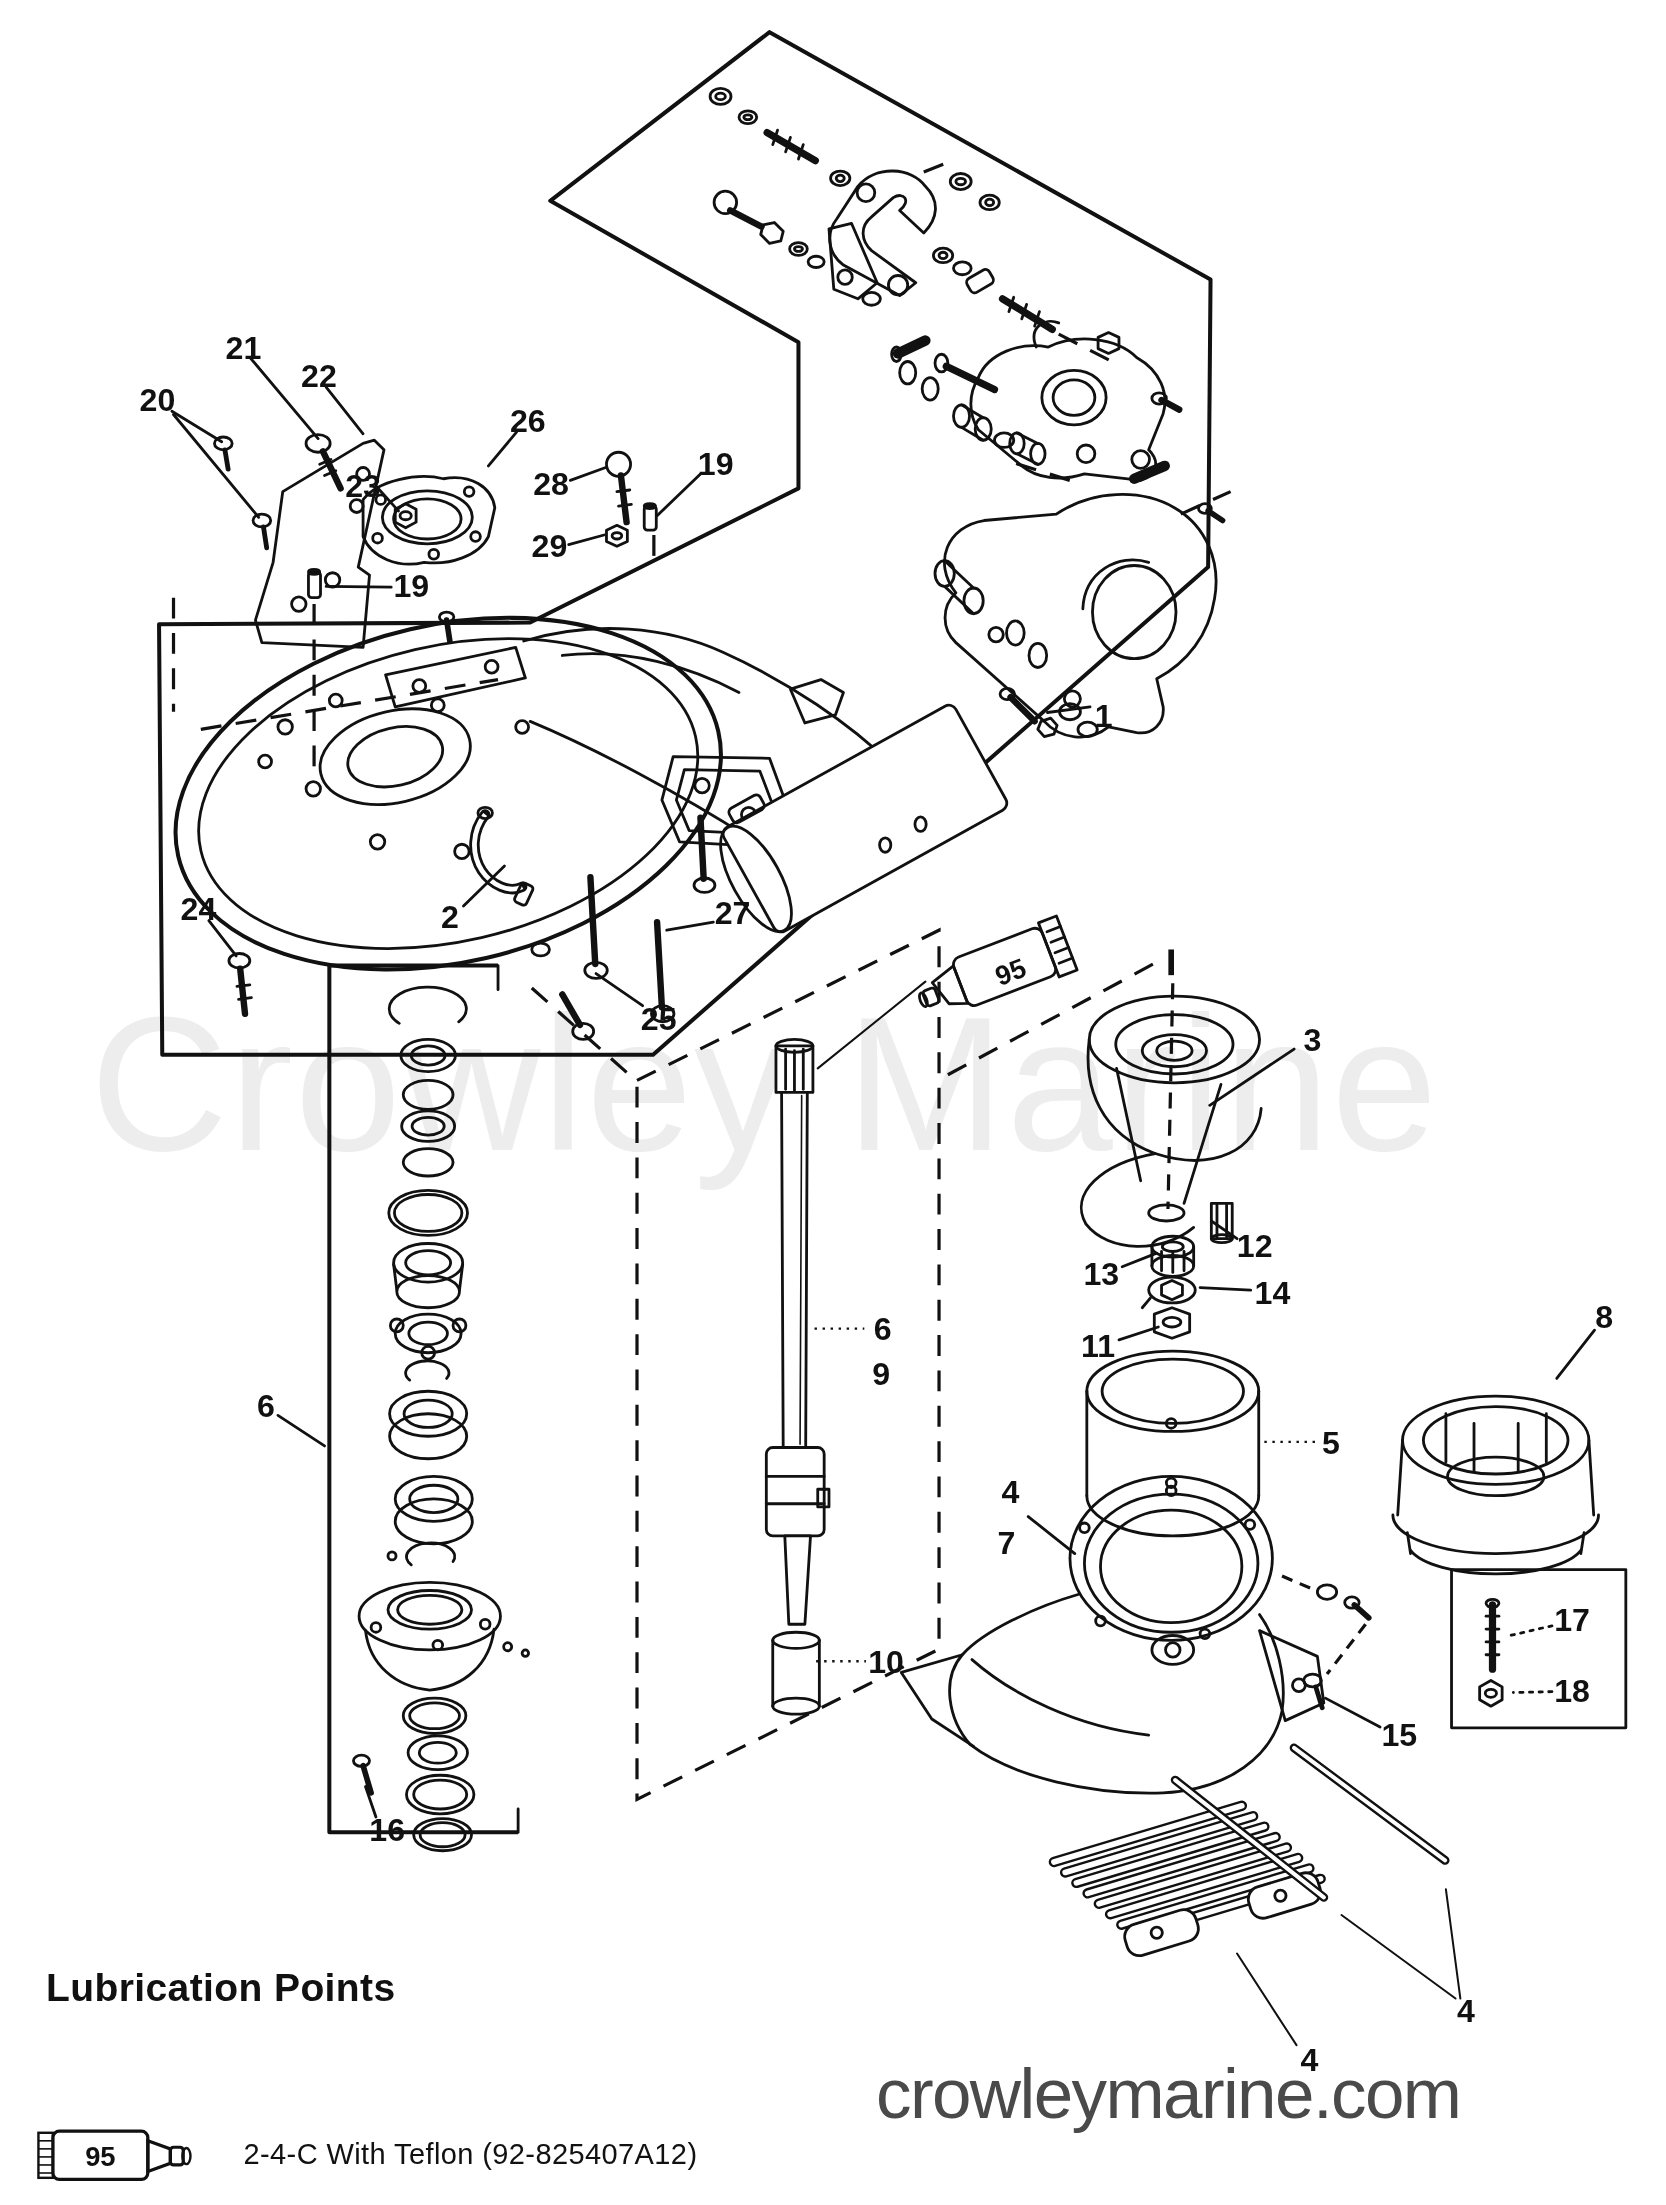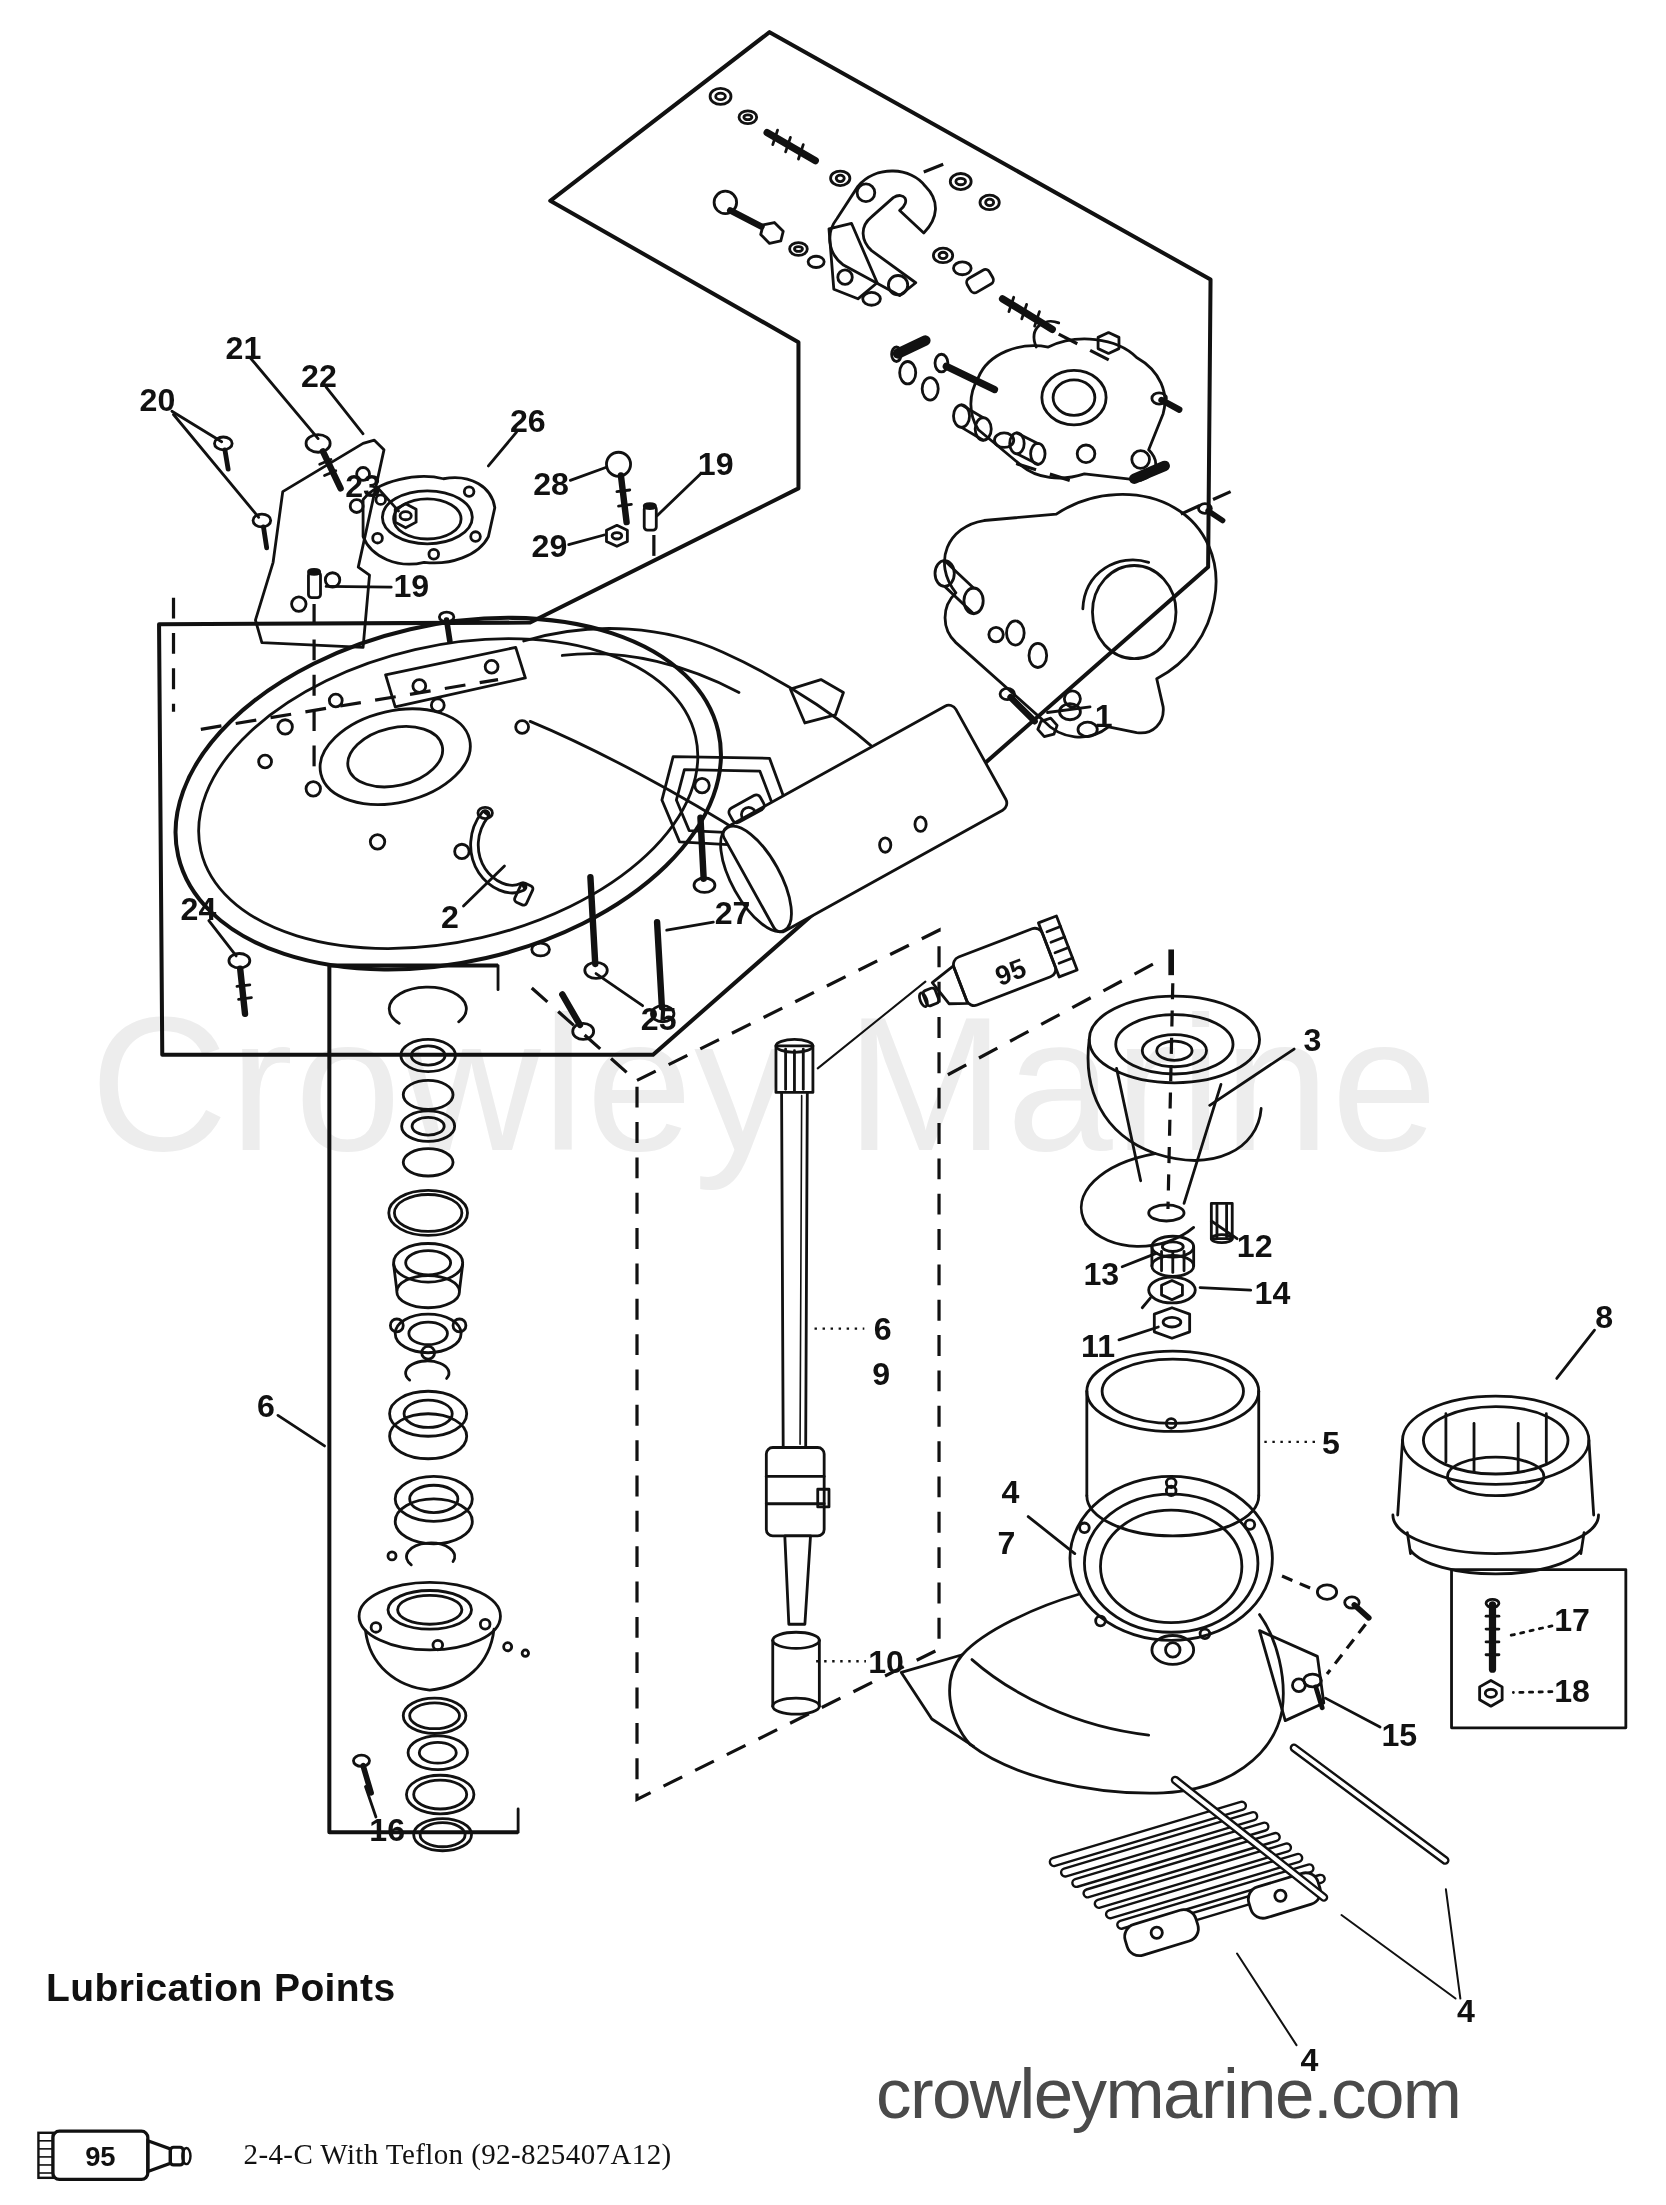--- a/index.html
+++ b/index.html
@@ -15,21 +15,21 @@
   svg .dot{fill:none;stroke:#111;stroke-width:3;stroke-dasharray:3 7;}
   svg .leader{fill:none;stroke:#111;stroke-width:3.5;stroke-linecap:round;}
   svg .rod{fill:none;stroke:#111;stroke-width:11;stroke-linecap:round;}
   svg .rodcore{fill:none;stroke:#fff;stroke-width:5;stroke-linecap:round;}
   svg .bar{fill:none;stroke:#111;stroke-width:13;stroke-linecap:round;}
   svg .barcore{fill:none;stroke:#fff;stroke-width:7;stroke-linecap:round;}
   svg .plabel{font:700 40px "Liberation Sans",sans-serif;fill:#111;text-anchor:middle;dominant-baseline:central;}
   .heading{position:absolute;left:46px;top:1960px;font-weight:700;font-size:39px;color:#111;line-height:1.45;letter-spacing:0.4px;}
   .website{position:absolute;left:876px;top:2053px;font-size:71px;font-weight:400;color:#4a4a4a;letter-spacing:-1.6px;text-align:center;}
   .legend{position:absolute;left:32px;top:2123px;display:flex;align-items:center;}
-  .legend-text{font-size:29px;color:#111;margin-left:30.5px;letter-spacing:0.4px;font-family:Liberation Serif, serif;}
+  .legend-text{font-size:29px;color:#111;margin-left:30.5px;letter-spacing:0.4px;}
 </style>
 </head>
 <body>
 
 <div class="stage">
 
   <div class="watermark">Crowley Marine</div>
 
   <svg class="diagram" width="1666" height="2205" viewBox="0 0 2074 2745">
 

